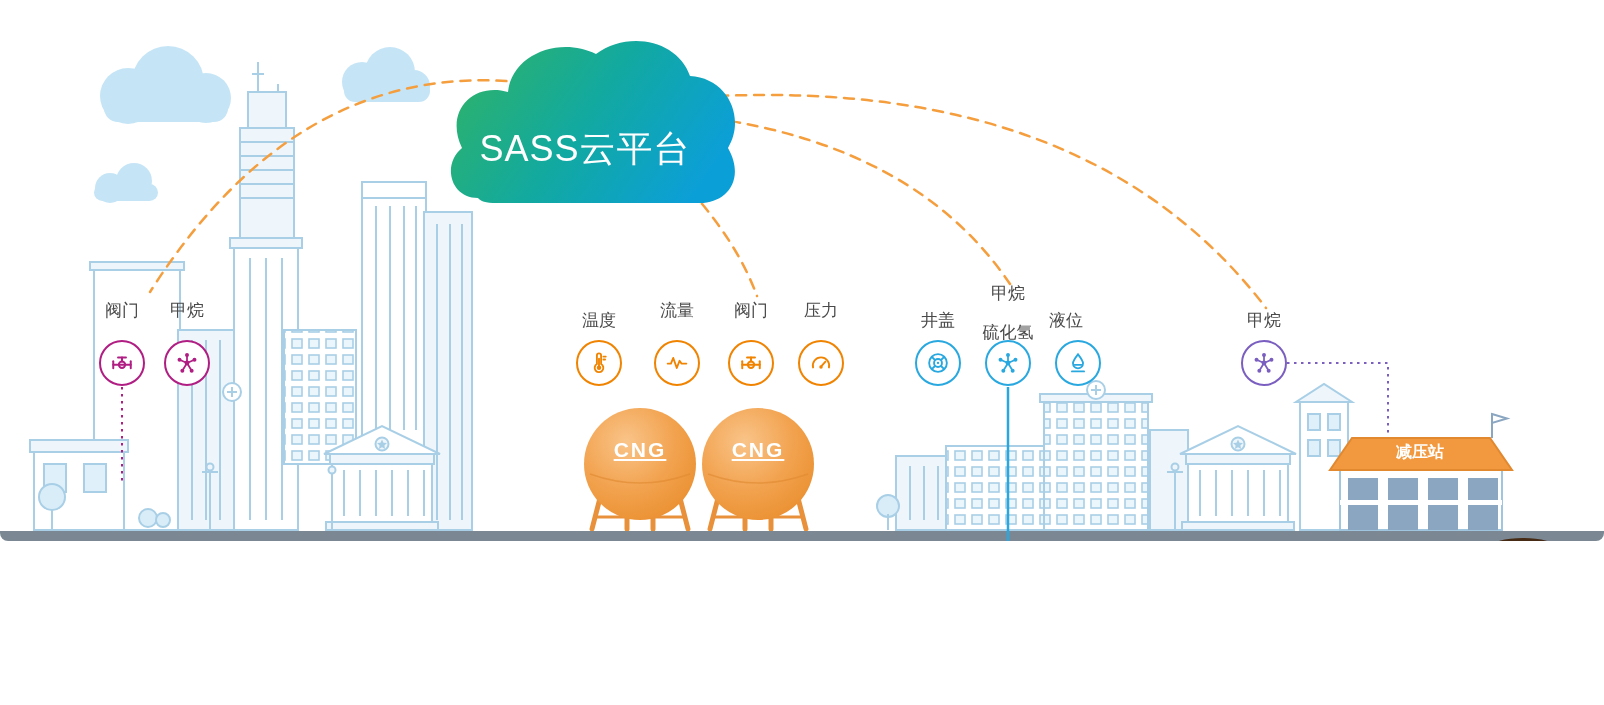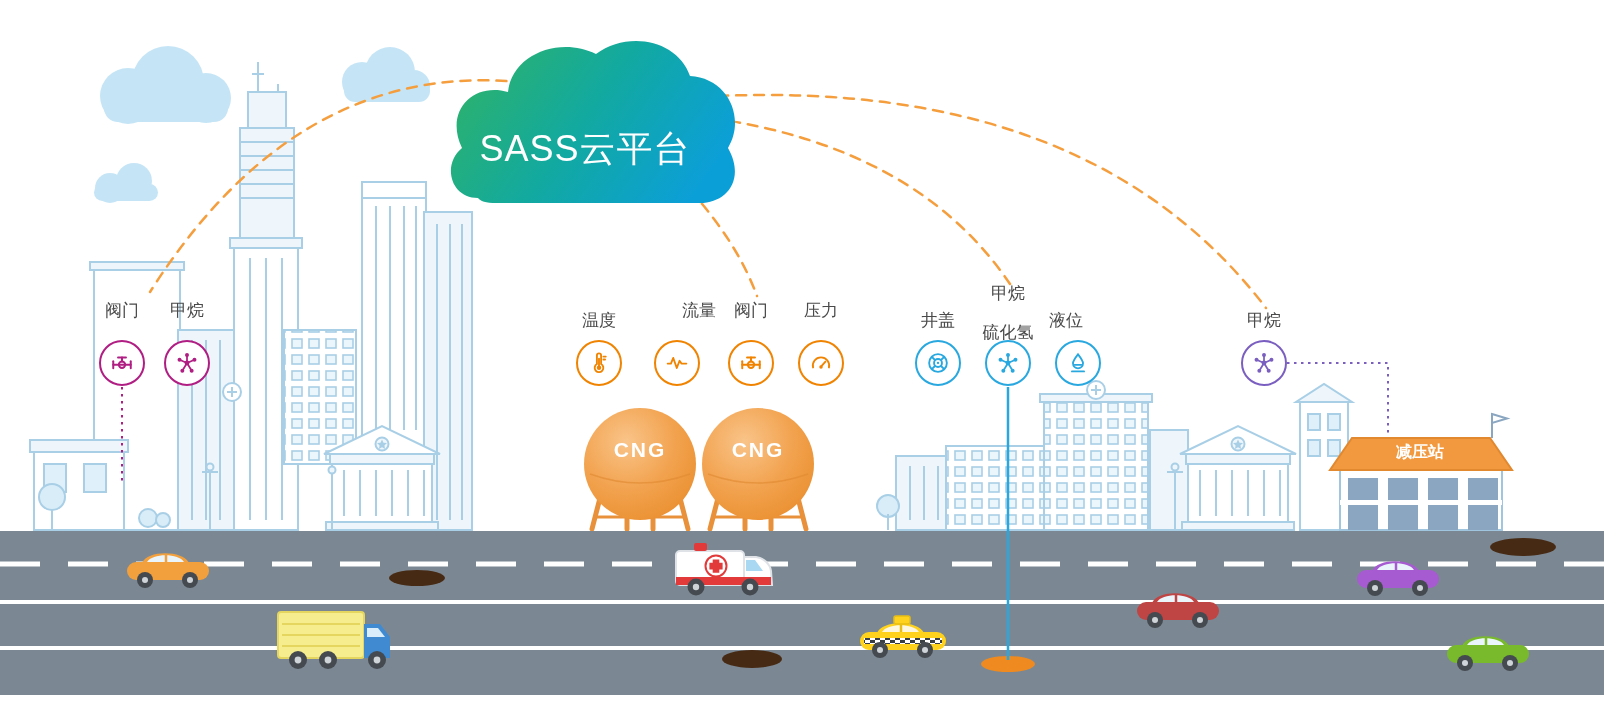--- a/index.html
+++ b/index.html
@@ -1,37 +1,37 @@
 <!DOCTYPE html>
 <html><head>
 <meta charset="utf-8">
 <style>
   * { margin:0; padding:0; box-sizing:border-box; }
   html,body { background:#ffffff; font-family:"Liberation Sans", sans-serif; }
-  .scene { position:relative; width:1604px; height:695px; overflow:hidden; background:#ffffff; }
+  .scene { position:relative; width:1604px; height:541px; overflow:hidden; background:#ffffff;border-radius:8px; }
   .scene > svg.bg { position:absolute; left:0; top:0; }
 
   .cloud-label {
     position:absolute; transform:translate(-50%,-50%);
     color:#ffffff; font-size:36px; letter-spacing:1px; white-space:nowrap;
   }
   .sensor-label {
     position:absolute; transform:translate(-50%,-50%);
     font-size:17px; font-weight:normal; color:#4a4a4a; white-space:nowrap;
   }
   .sensor-circle {
     position:absolute; transform:translate(-50%,-50%);
     width:46px; height:46px; border-radius:50%;
     background:#ffffff; border:2.5px solid currentColor;
     display:flex; align-items:center; justify-content:center;
   }
   .sensor-circle svg { display:block; }
   .tank-label {
     position:absolute; transform:translate(-50%,-50%);
-    color:#ffffff; font-weight:bold; font-size:21px; letter-spacing:2px;
+    color:#ffffff; font-weight:bold; font-size:21px; letter-spacing:2px;text-decoration:underline;
   }
   .station-label {
     position:absolute; transform:translate(-50%,-50%);
     color:#ffffff; font-weight:bold; font-size:16px; white-space:nowrap;text-align:center;
   }
 </style>
 </head>
 <body>
 
 <div class="scene">
@@ -351,21 +351,21 @@
         <use href="#icon-valve"></use>
       </svg>
   </div>
   <div class="sensor-circle" style="left:187px; top:363px; color:#b01e83">
     <svg viewBox="0 0 24 24" width="28" height="28">
         <use href="#icon-molecule"></use>
       </svg>
   </div>
 
   <div class="sensor-label" style="left:599px; top:320px">温度</div>
-  <div class="sensor-label" style="left:699px; top:310px">流量</div>
+  <div class="sensor-label" style="left:677px; top:310px">流量</div>
   <div class="sensor-label" style="left:751px; top:310px">阀门</div>
   <div class="sensor-label" style="left:821px; top:310px">压力</div>
   <div class="sensor-circle" style="left:599px; top:363px; color:#f08300">
     <svg viewBox="0 0 24 24" width="28" height="28">
         <use href="#icon-thermo"></use>
       </svg>
   </div>
   <div class="sensor-circle" style="left:677px; top:363px; color:#f08300">
     <svg viewBox="0 0 24 24" width="28" height="28">
         <use href="#icon-flow"></use>

